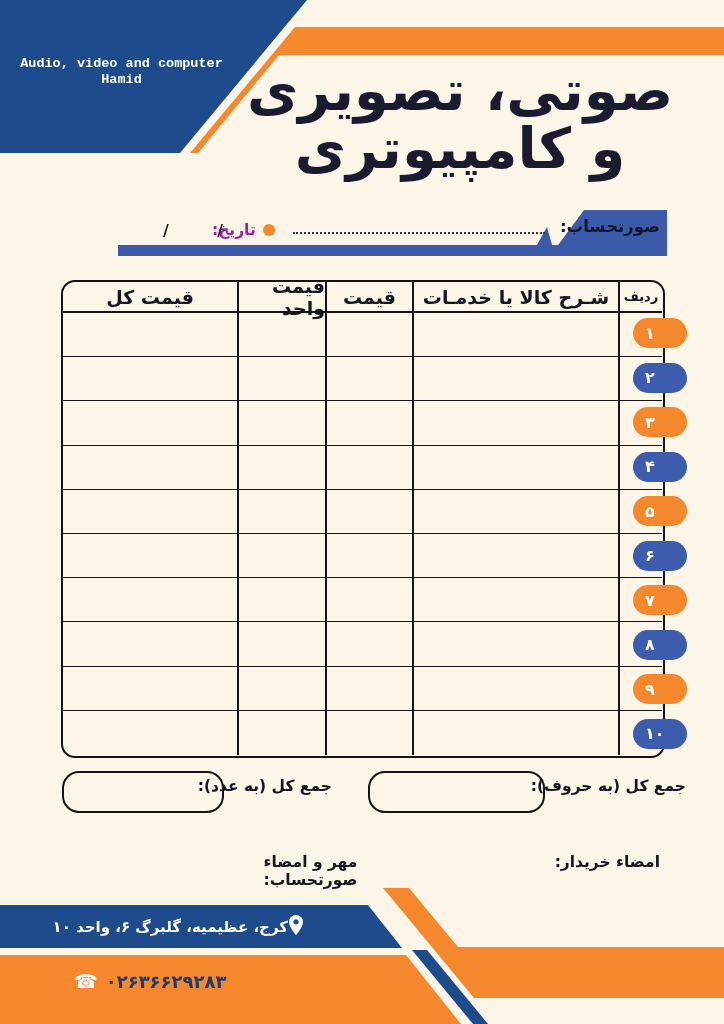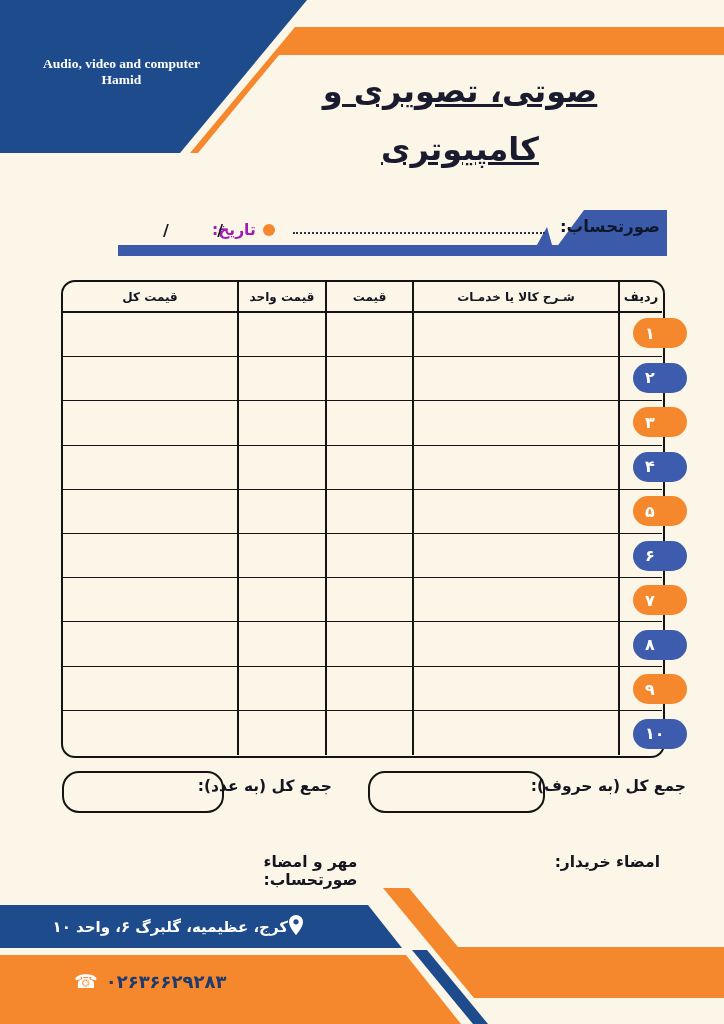--- a/index.html
+++ b/index.html
@@ -8,28 +8,28 @@
     position:relative; width:724px; height:1024px; margin:0 auto;
     background:#FBF6E8; overflow:hidden;
     font-family:"DejaVu Sans", sans-serif; color:#1B1B2F;
   }
   .abs { position:absolute; }
   svg.layer { position:absolute; left:0; display:block; }
 
   
   .tagline {
     left:14px; top:56px; width:215px; text-align:center;
-    color:#fff; font-family:Liberation Serif, serif;
+    color:#fff; font-family:Liberation Mono, monospace;
     font-weight:bold; font-size:13.5px; line-height:16px;
   }
   .fa-title {
     left:240px; top:62px; width:440px; text-align:center;
     direction:rtl; font-weight:bold; color:#1B1B2F;
   }
-  .fa-title .l1 { font-size:32px; line-height:58px;text-decoration:underline; }
+  .fa-title .l1 { font-size:56px; line-height:58px; }
   .fa-title .l2 { font-size:39px; line-height:50px; }
 
   
   .invoice-label {
     left:556px; top:217px; width:108px; text-align:center;
     direction:rtl; color:#0f172a; font-weight:bold; font-size:16.5px;
   }
   .dotted-line { left:293px; top:222px; width:252px; height:12px;
     border-bottom:2.5px dotted #2A3450; }
   .orange-dot { left:263px; top:224px; width:12px; height:12px;
@@ -47,21 +47,21 @@
   }
   .grid { display:grid; width:599px; height:473px;
     grid-template-columns:176px 88px 87px 206px 42px;
     grid-template-rows:31px repeat(10, 44.2px);
     border-radius:11px; overflow:hidden;
   }
   .cell { border-right:2px solid #141414; border-bottom:1.6px solid #141414; }
   .cell.lastcol { border-right:none; }
   .cell.lastrow { border-bottom:none; }
   .hcell { display:flex; align-items:center; justify-content:center;
-    direction:rtl; font-weight:bold; font-size:12px; color:#15151F;
+    direction:rtl; font-weight:bold; font-size:19px; color:#15151F;
     border-bottom:2.2px solid #141414; }
   .hcell.small { font-size:13px; }
   .pill {
     position:absolute; left:633px; width:54px; height:30px;
     border-radius:15px; color:#fff; font-weight:bold; font-size:16px;
     display:flex; align-items:center; justify-content:flex-start;
     padding-left:12px; direction:ltr;
   }
   .pill.orange { background:#F5882D; }
   .pill.blue   { background:#3D5CAD; }

